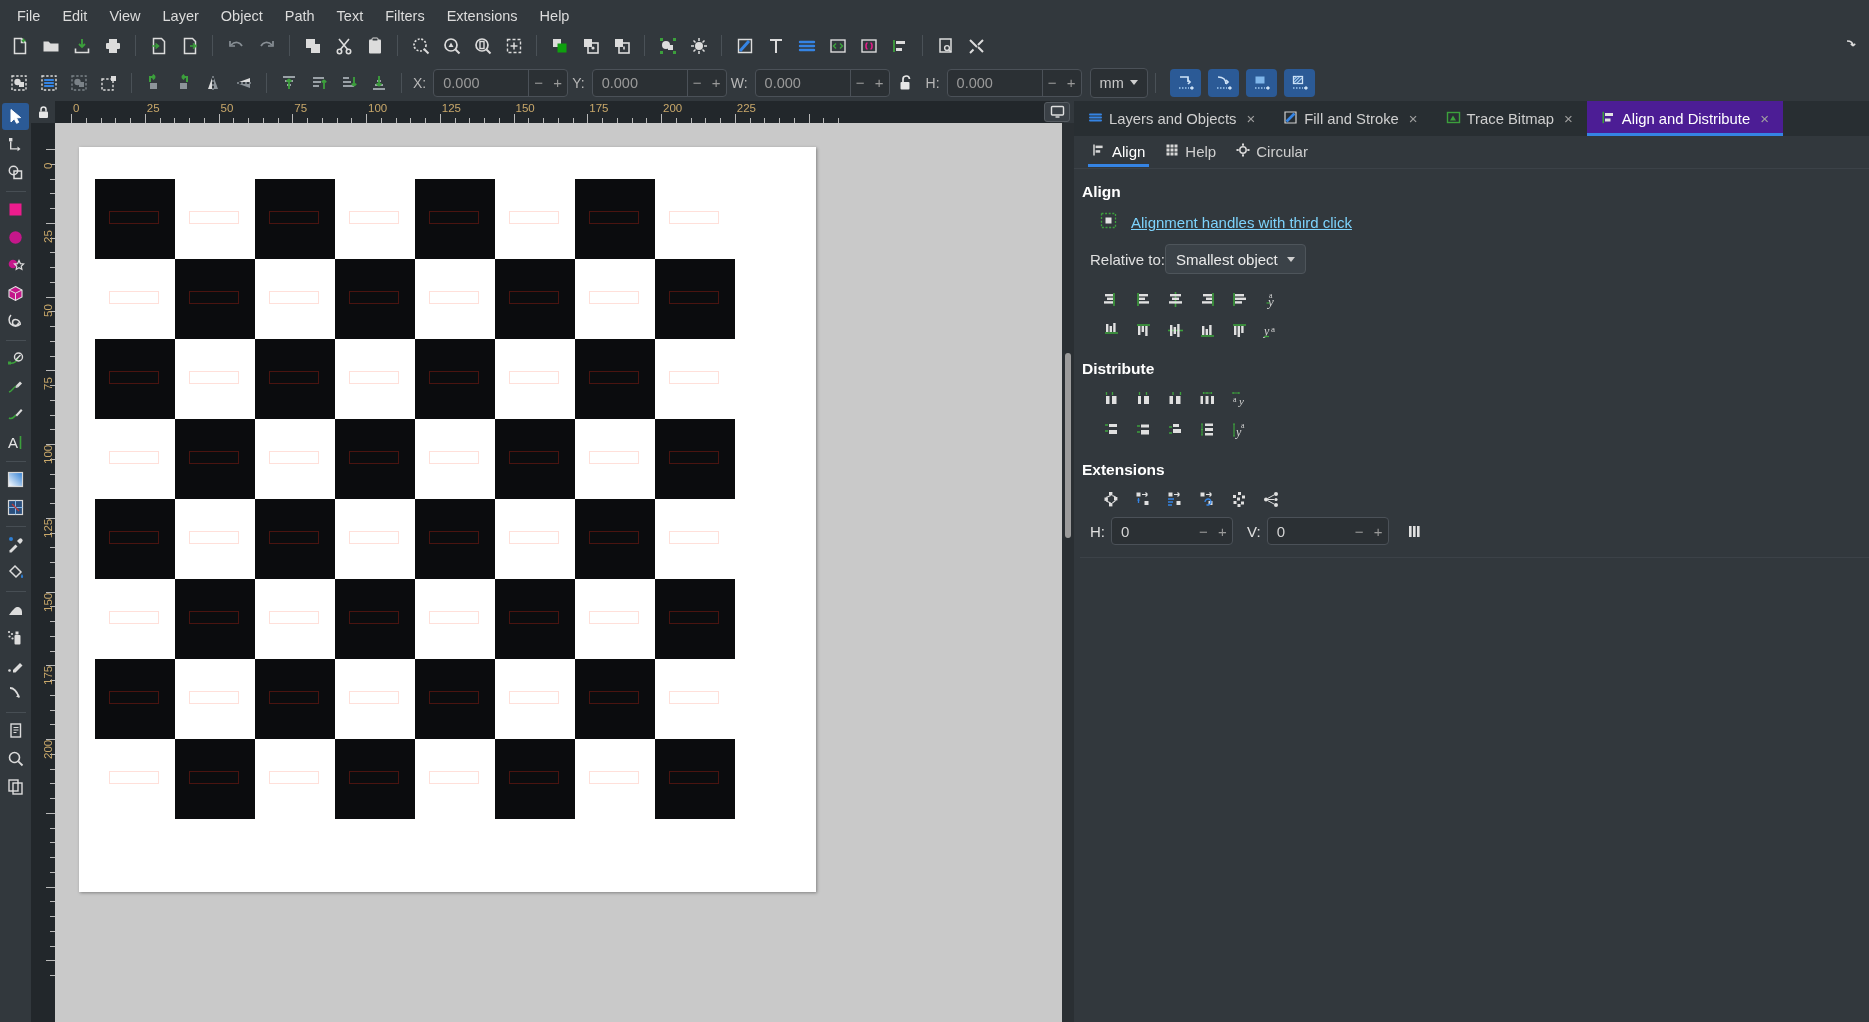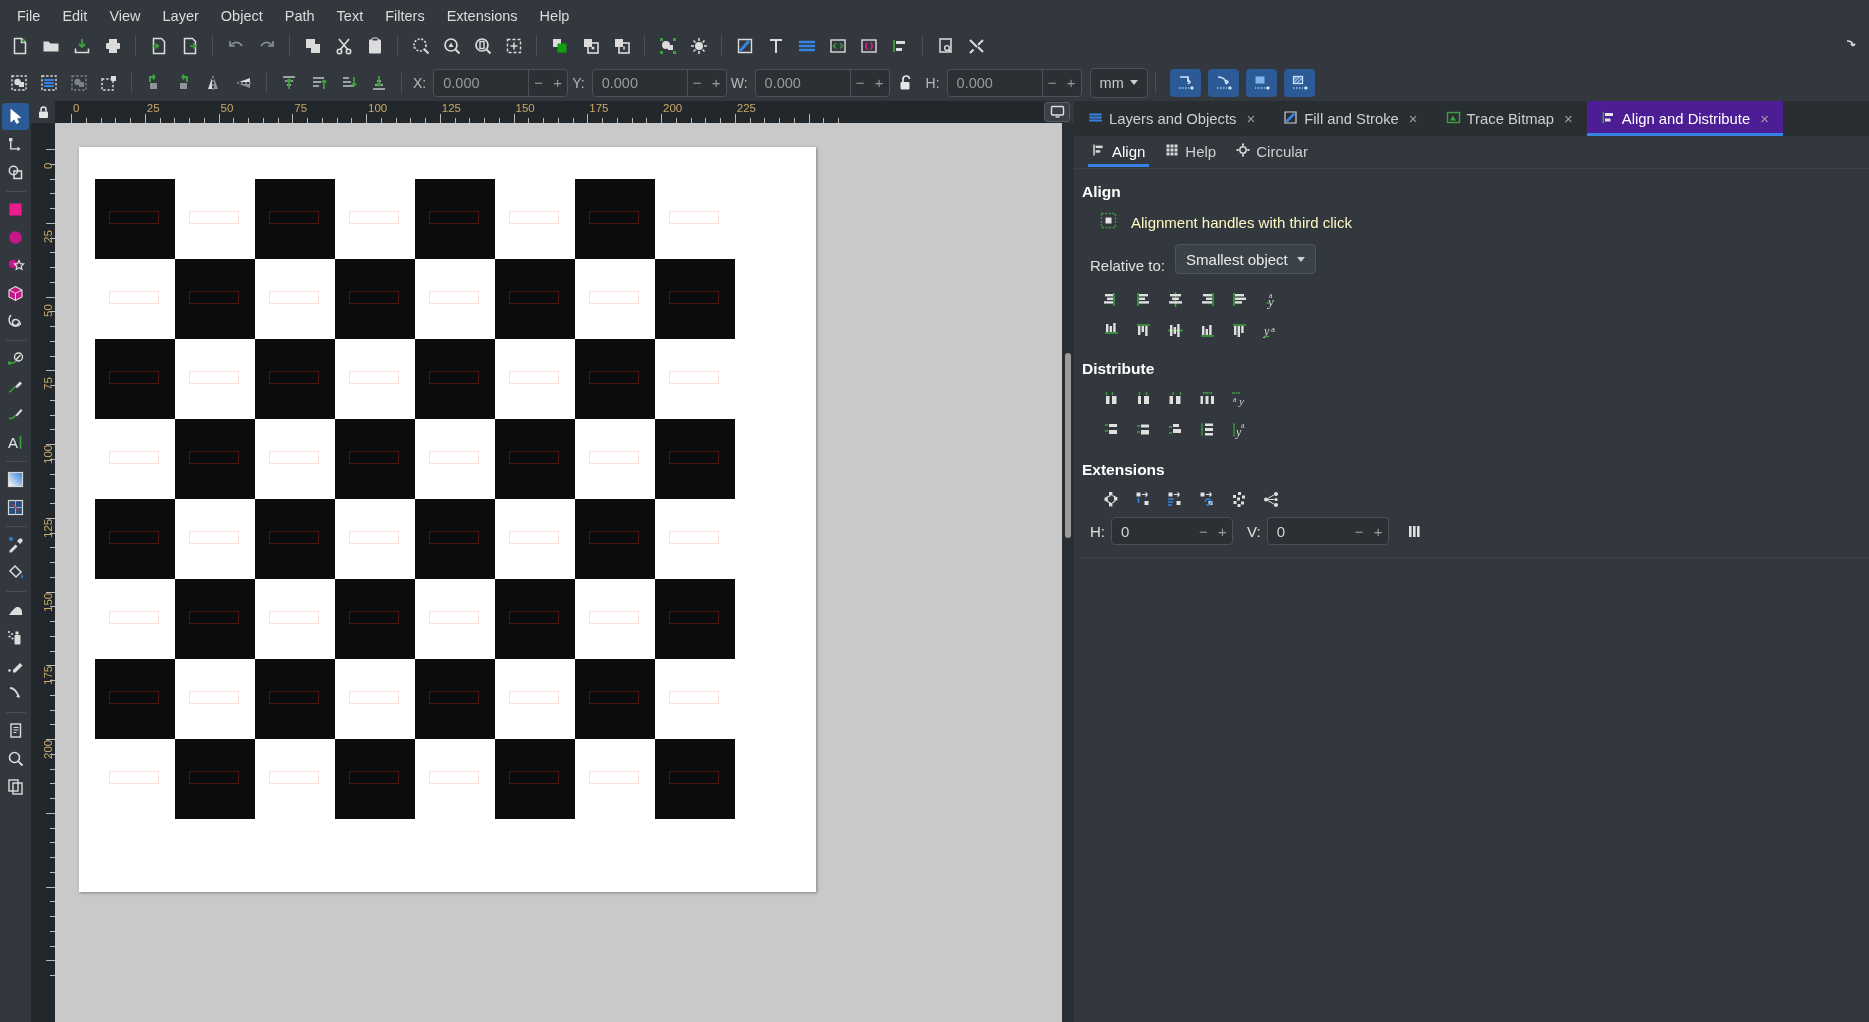--- a/index.html
+++ b/index.html
@@ -134,22 +134,22 @@
   .dtab.active:after{ content:""; position:absolute; left:0;right:0;bottom:0;height:3px;background:#3584e4; }
 
   .sub-tabs{ height:33px; display:flex; align-items:center; padding-left:8px; flex:0 0 33px; border-bottom:1px solid #3c4248;}
   .stab{ display:flex;align-items:center;gap:6px; font-size:15px; color:#cfcfcf; padding:6px 10px 7px; position:relative; cursor:default;}
   .stab.active{ color:#ffffff; }
   .stab.active:after{ content:""; position:absolute; left:6px;right:6px;bottom:0;height:3px;background:#3584e4; }
 
   .panel{ flex:1; overflow:hidden; padding:10px 0 0 6px; }
   .sec-title{ font-size:15.5px; font-weight:bold; color:#ffffff; margin:4px 0 6px 2px; }
   .opt-row{ display:flex; align-items:center; gap:14px; padding:5px 0 5px 20px; cursor:default; }
-  .opt-row span.lbl{ font-size:15px; color:#fef9c3; }
-  .rel-row{ display:flex; align-items:flex-end; gap:10px; padding:6px 5px 8px 10px; }
+  .opt-row span.lbl{ font-size:15px; color:#7dd3fc;text-decoration:underline; }
+  .rel-row{ display:flex; align-items:center; padding:6px 5px 8px 10px; }
   .rel-lbl{ font-size:15px; color:#e0e0e0; }
   .combo{
     height:30px; background:#3b4248; border:1px solid #4e555b; border-radius:4px;
     display:flex; align-items:center; gap:9px; padding:0 10px; color:#eaeaea; font-size:15px; cursor:default;
   }
   .icon-row{ display:flex; align-items:center; gap:2px; padding-left:16px; margin:3px 0; }
   .ibtn{ width:30px;height:28px; display:flex;align-items:center;justify-content:center; border-radius:3px; cursor:default; }
   .ov-row{ display:flex; align-items:center; gap:0px; padding-left:10px; margin-top:4px; }
   .ov-lbl{ font-size:15px; color:#e0e0e0; margin-right:6px; }
   .ov-spin{ height:28px; background:#2b3034; border:1px solid #4b5158; border-radius:4px; display:flex;align-items:center; width:122px;}

